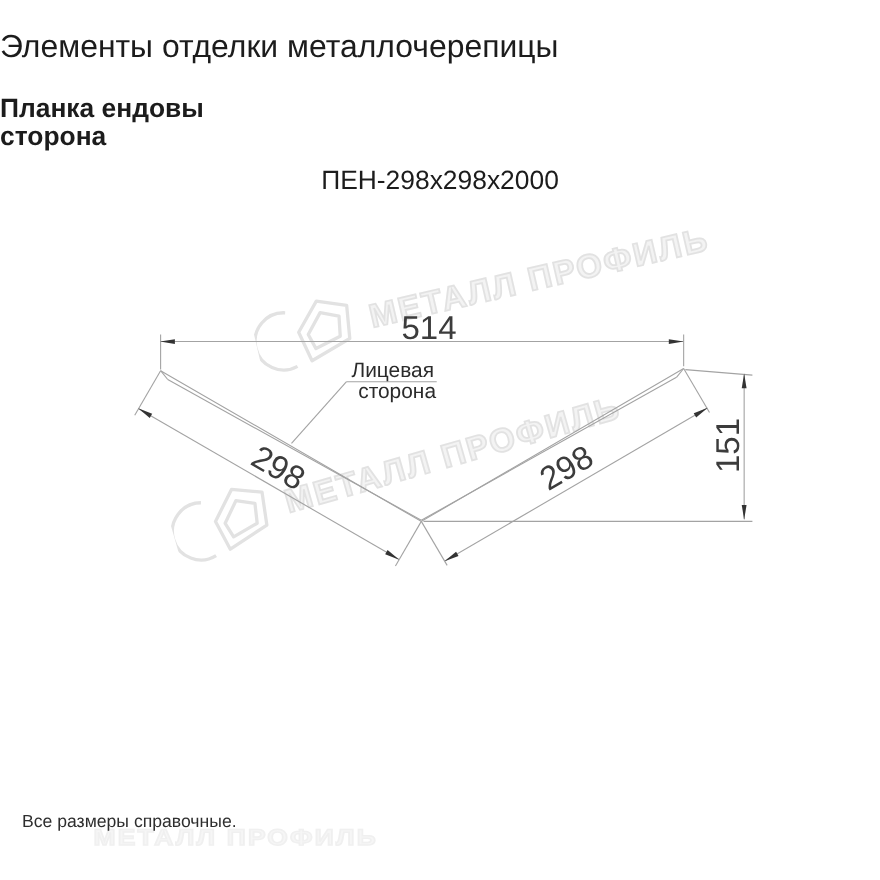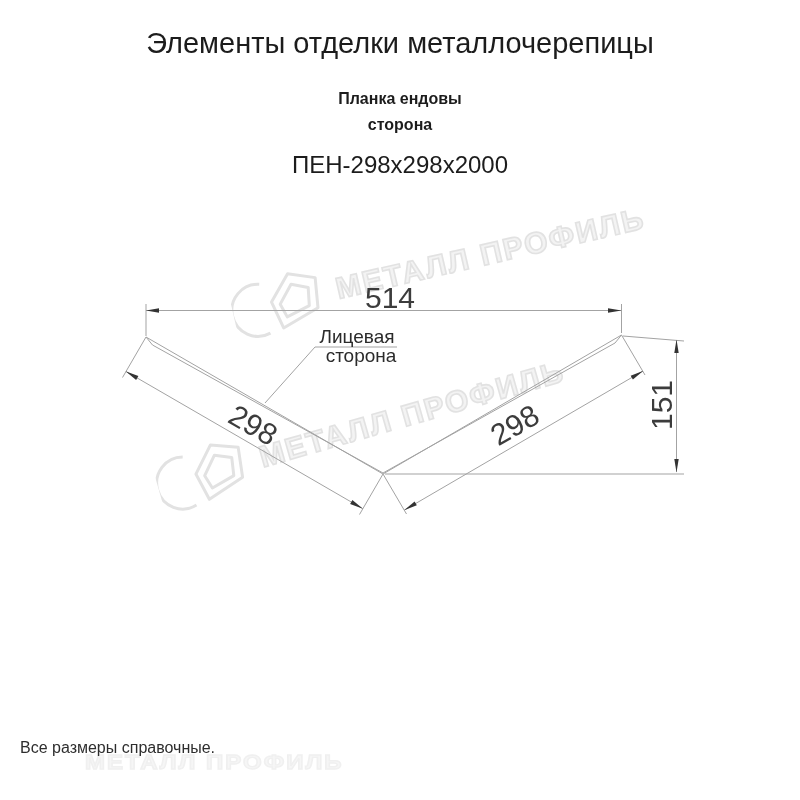--- a/index.html
+++ b/index.html
@@ -21,26 +21,26 @@
     letter-spacing:2px;
   }
   .wm-a{left:233px;top:281px;transform:rotate(-13deg);transform-origin:left center;font-size:30px;}
   .wm-b{left:158px;top:455px;transform:rotate(-16deg);transform-origin:left center;font-size:30px;}
   .wm-c{left:85px;top:750px;font-size:24px;letter-spacing:10px;transform:scaleY(0.85);transform-origin:left top;}
   .wm-c .wm-text{-webkit-text-stroke-color:#f0f0f0;color:#f6f6f6;}
   .wm-logo{stroke:var(--c-watermark,#e2e2e2);fill:none;stroke-width:3;stroke-linejoin:round;}
 
   
   .title{
-    position:absolute;top:27px;left:0;right:0;text-align:center;
+    position:absolute;top:27px;left:0;right:0;
     font-size:29px;color:var(--c-heading-text,#1c1c1c);
   }
   .subtitle{
-    position:absolute;top:86px;left:0;right:0;text-align:center;
-    font-size:16px;font-weight:bold;line-height:26px;
+    position:absolute;top:86px;left:0;right:0;text-align:left;
+    font-size:24px;font-weight:bold;line-height:26px;
     color:var(--c-heading-text,#1c1c1c);
   }
   .code{
     position:absolute;top:151px;left:0;right:0;text-align:center;
     font-size:24px;font-weight:normal;color:var(--c-heading-text,#1c1c1c);
   }
 
   
   .drawing{position:absolute;left:0;top:0;width:800px;height:800px;}
   .drawing .ln{stroke:var(--c-drawing-line,#a3a3a3);stroke-width:1;fill:none;}

